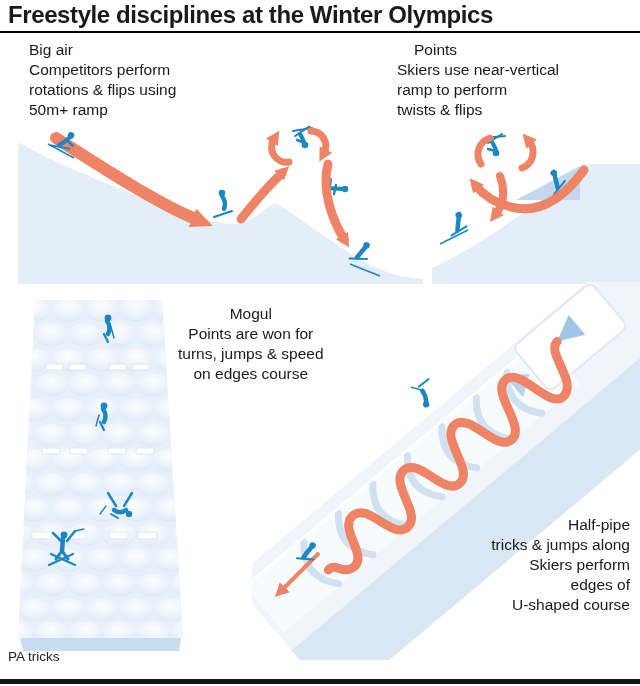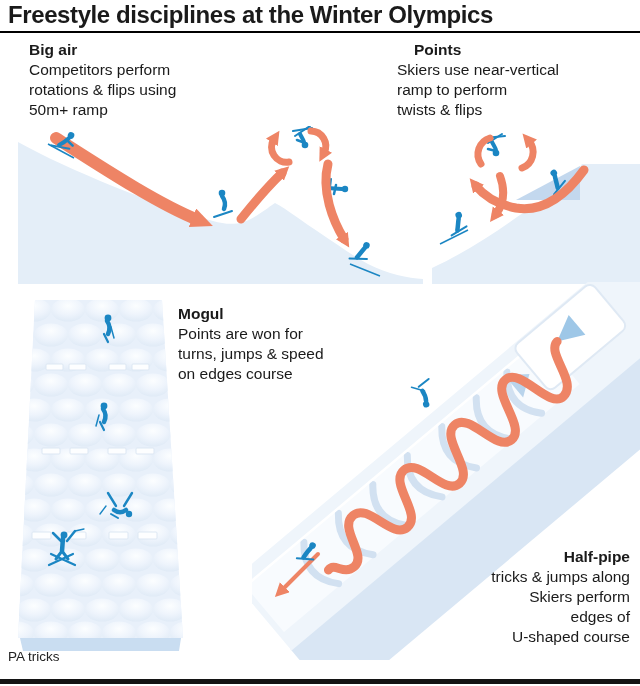--- a/index.html
+++ b/index.html
@@ -6,26 +6,26 @@
   body{
     width:640px;height:686px;position:relative;background:#ffffff;
     font-family:"Liberation Sans",sans-serif;color:#1a1a1a;overflow:hidden;
   }
   .abs{position:absolute;}
   #title{left:8px;top:1px;font-size:24px;font-weight:bold;letter-spacing:-0.4px;white-space:nowrap;}
   #title-rule{left:0;top:31px;width:640px;height:2px;background:#000;}
   #bottom-rule{left:0;top:679px;width:640px;height:5px;background:#141414;}
   #credit{left:8px;top:649px;font-size:13.5px;color:#222;}
   .txt{z-index:5;font-size:15.5px;line-height:20px;}
-  .txt .hd{font-weight:bold;}
+  .txt .hd{font-weight:normal;}
   #big-air-text{left:29px;top:40px;}
   #aerial-text{left:397px;top:40px;}
   #aerial-text .hd{padding-left:17px;}
-  #mogul-text{left:178px;top:304px;}
-  #half-pipe-text{right:10px;top:515px;text-align:right;margin-top:32px;}
+  #mogul-text{left:178px;top:304px;text-align:center;}
+  #half-pipe-text{right:10px;top:515px;text-align:right;}
   svg{position:absolute;display:block;}
 </style>
 </head>
 <body>
 
 <svg class="abs" style="left:8px;top:126px" width="424" height="160" viewBox="0 0 424 160">
   <defs>
     <marker id="ahBig" markerUnits="userSpaceOnUse" markerWidth="30" markerHeight="26" refX="6" refY="10" orient="auto">
       <path d="M0,0 L22,10 L0,20 Z" fill="#EE8465"></path>
     </marker>

